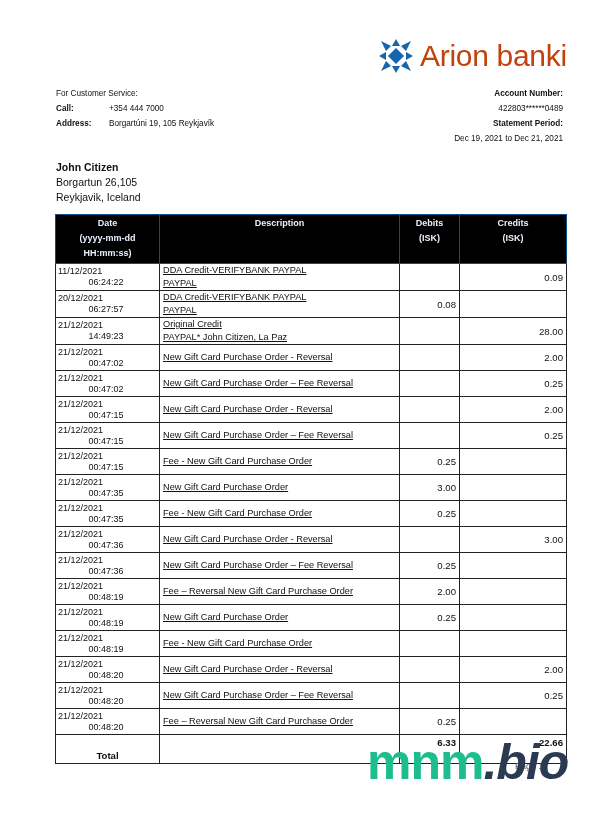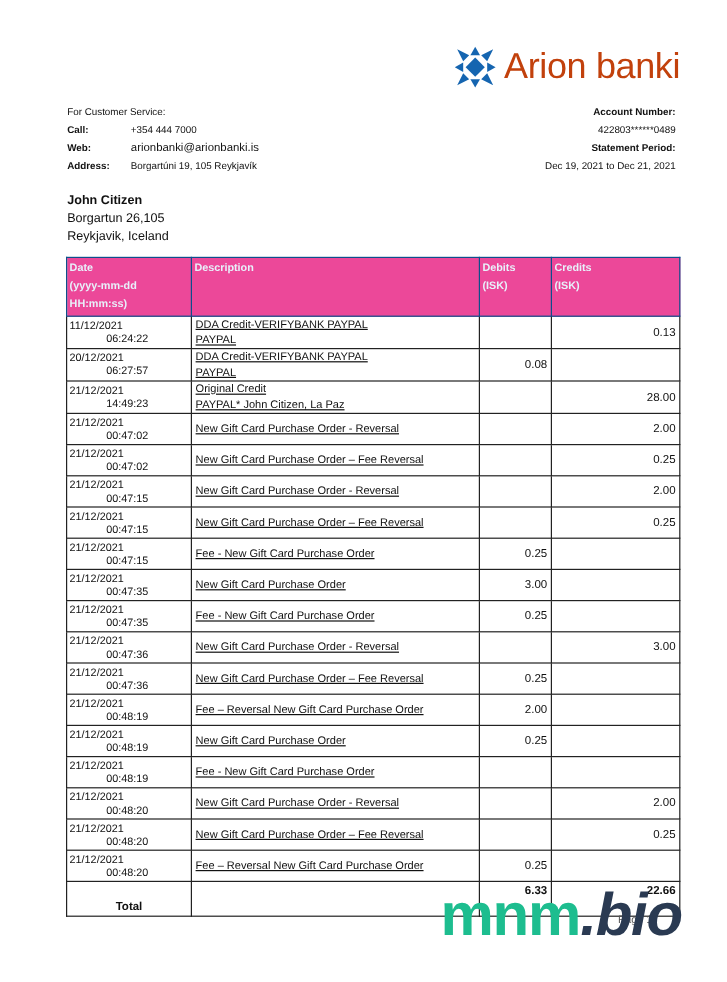--- a/index.html
+++ b/index.html
@@ -21,22 +21,22 @@
   .acct .lbl { font-weight: bold; }
 
   .cust { position: absolute; left: 56px; top: 160px; font-size: 10.5px; line-height: 15px; }
   .cust .name { font-weight: bold; }
 
   table.tx {
     position: absolute; left: 55px; top: 214px; width: 511px;
     border-collapse: collapse; table-layout: fixed;
   }
   table.tx th {
-    background: #ec4899; color: #e8f1fb; font-weight: bold; font-size: 9px;
-    line-height: 15px; vertical-align: top; padding: 1px 2px 2px; text-align: left;
+    background: #000000; color: #e8f1fb; font-weight: bold; font-size: 9px;
+    line-height: 15px; vertical-align: top; padding: 1px 2px 2px; text-align: center;
     border: 1px solid #0d4f8c;
   }
   table.tx td {
     border: 1px solid #222; font-size: 9.6px; padding: 0 3px; vertical-align: middle; height: 25px;
   }
   table.tx td.date { font-size: 9px; line-height: 11px; padding: 0 2px; }
   table.tx td.date .d { display: block; text-align: left; }
   table.tx td.date .t { display: block; text-align: center; padding-right: 3px; }
   table.tx td.desc { font-size: 9.2px; line-height: 13px; text-decoration: underline; }
   table.tx td.num { text-align: right; font-size: 9.6px; }
@@ -72,24 +72,20 @@
     </g>
   </svg>
   <span class="logo-text">Arion banki</span>
 </div>
 
 <div class="cs">
   <div class="title">For Customer Service:</div>
   <div class="row">
     <span class="lbl">Call:</span>
     <span>+354 444 7000</span>
-  </div>
-  <div class="row">
-    <span class="lbl">Web:</span>
-    <span class="web-val">arionbanki@arionbanki.is</span>
   </div>
   <div class="row">
     <span class="lbl">Address:</span>
     <span>Borgartúni 19, 105 Reykjavík</span>
   </div>
 </div>
 
 <div class="acct">
   <div class="lbl">Account Number:</div>
   <div>422803******0489</div>
@@ -132,21 +128,21 @@
       <tr>
         <td class="date">
           <span class="d">11/12/2021</span>
           <span class="t">06:24:22</span>
         </td>
         <td class="desc">
           <div>DDA Credit-VERIFYBANK PAYPAL</div>
           <div>PAYPAL</div>
         </td>
         <td class="num deb"></td>
-        <td class="num">0.13</td>
+        <td class="num">0.09</td>
       </tr>
       <tr>
         <td class="date">
           <span class="d">20/12/2021</span>
           <span class="t">06:27:57</span>
         </td>
         <td class="desc">
           <div>DDA Credit-VERIFYBANK PAYPAL</div>
           <div>PAYPAL</div>
         </td>

